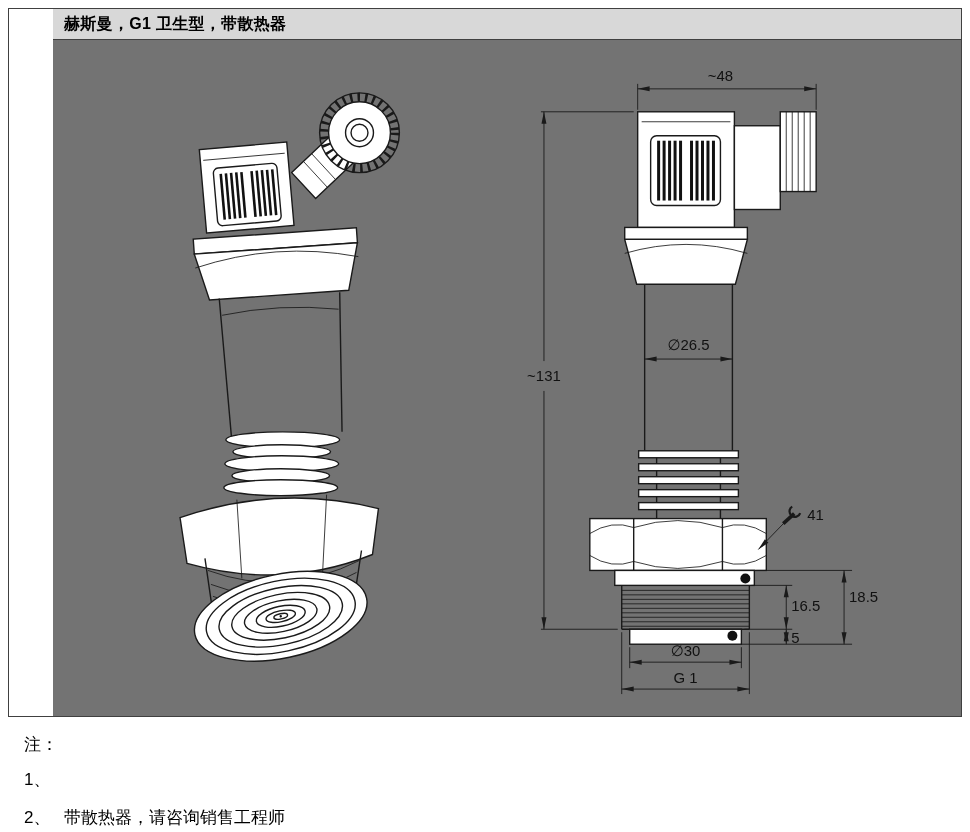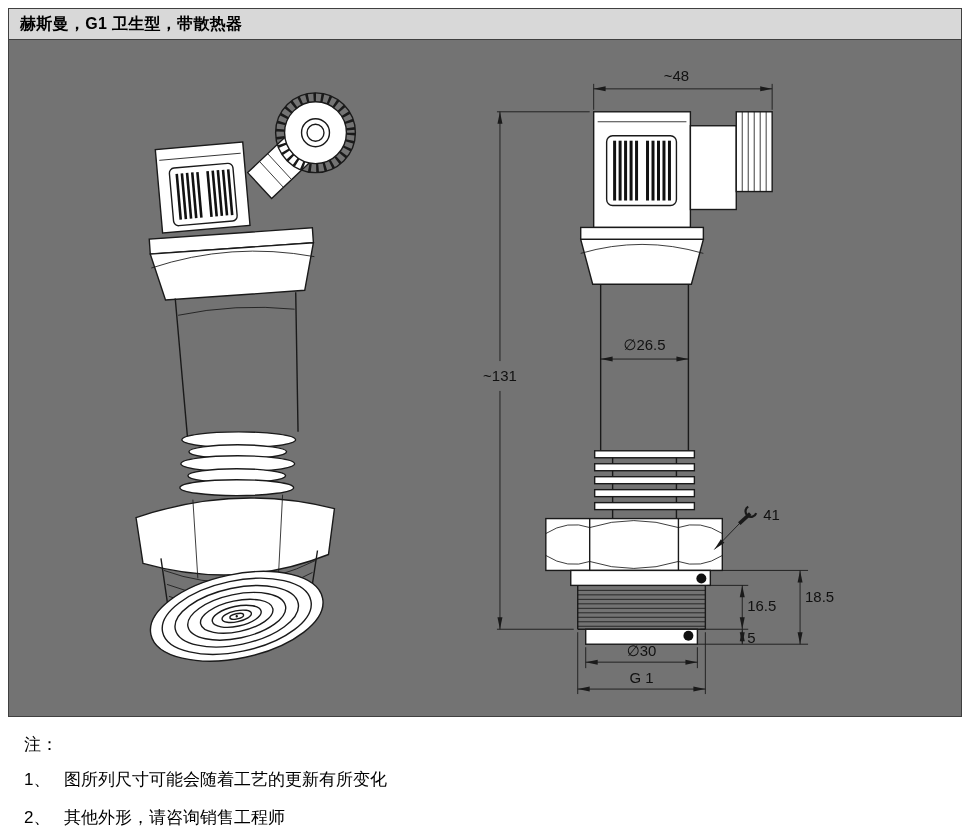--- a/index.html
+++ b/index.html
@@ -1,18 +1,18 @@
 <!DOCTYPE html>
 <html><head>
 <meta charset="utf-8">
 <style>
   html,body{margin:0;padding:0;background:#fff;color:#000;
     font-family:"Liberation Sans","DejaVu Sans",sans-serif;}
   .page{width:970px;height:832px;box-sizing:border-box;padding:8px 8px 0 8px;background:#fff;}
-  .frame{border:1.5px solid #404040;background:#fff;}
+  .frame{border:1.5px solid #404040;background:#fff;padding-left:44px;}
   .titlebar{height:31px;box-sizing:border-box;background:#d8d8d8;border-bottom:1.5px solid #404040;
     display:flex;align-items:center;padding:0 11px;font-size:16px;font-weight:600;letter-spacing:.3px;}
   .canvas{height:676px;position:relative;background:#737373;overflow:hidden;}
   .canvas svg{display:block;}
   .notes{padding:12px 6px 0 16px;font-size:17px;}
   .notes-label{margin:4px 0 12px 0;}
   .note-item{display:flex;margin:0 0 15px 0;align-items:baseline;}
   .note-num{min-width:40px;}
   
   .ol{fill:none;stroke:#1a1a1a;stroke-width:1.4;}
@@ -235,20 +235,19 @@
           </g>
         </g>
       </svg>
     </div>
   </div>
 
   <div class="notes">
     <div class="notes-label">注：</div>
     <div class="note-item">
       <span class="note-num">1、</span>
-      <span class="note-text">图所列尺寸可能会随着工艺的更新有所变化</span>
     </div>
     <div class="note-item">
       <span class="note-num">2、</span>
-      <span class="note-text">其他外形，请咨询销售工程师</span>
+      <span class="note-text">带散热器，请咨询销售工程师</span>
     </div>
   </div>
 </div>
 
 </body></html>

